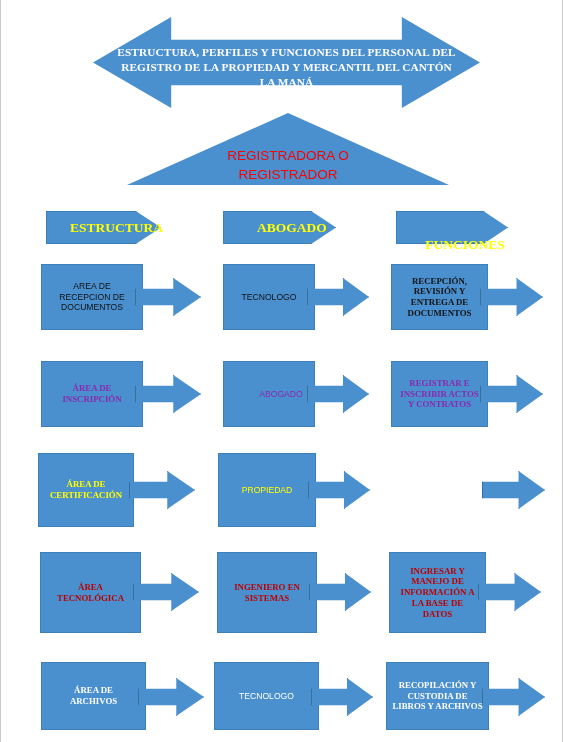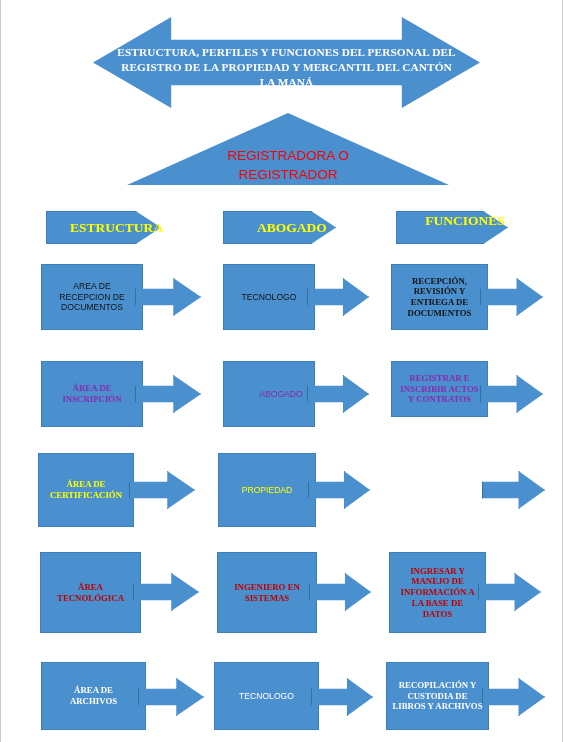--- a/index.html
+++ b/index.html
@@ -143,21 +143,21 @@
   <div id="registrar-text">REGISTRADORA O
 REGISTRADOR</div>
 
   <div class="shape col-header" style="left:45px;  top:211px; width:115px;"></div>
   <div class="col-header-label" style="left:45px; top:211px; width:92px;">ESTRUCTURA</div>
 
   <div class="shape col-header" style="left:222px; top:211px; width:113px;"></div>
   <div class="col-header-label" style="left:222px; top:211px; width:90px;">ABOGADO</div>
 
   <div class="shape col-header" style="left:395px; top:211px; width:112px;"></div>
-  <div class="col-header-label" style="left:395px; top:204px; width:90px;">FUNCIONES</div>
+  <div class="col-header-label" style="left:395px; top:228px; width:90px;">FUNCIONES</div>
 
   <div class="shape rect-box fill-blue cell-text t-sans" style="left:40px; top:264px; width:102px; height:66px; color:#131313; font-size:8.6px;">AREA DE
 RECEPCION DE
 DOCUMENTOS</div>
   <div class="shape conn-arrow arrow-shape" style="left:134px; top:278px; width:66px; height:38px;"></div>
 
   <div class="shape rect-box fill-blue cell-text t-sans" style="left:222px; top:264px; width:92px; height:66px; color:#131313; font-size:8.6px;">TECNOLOGO</div>
   <div class="shape conn-arrow arrow-shape" style="left:306px; top:278px; width:62px; height:38px;"></div>
 
   <div class="shape rect-box fill-blue cell-text t-serif-bold" style="left:390px; top:264px; width:97px; height:66px; color:#131313; font-size:8.8px;">RECEPCIÓN,
@@ -166,21 +166,21 @@
 DOCUMENTOS</div>
   <div class="shape conn-arrow arrow-shape" style="left:479px; top:278px; width:63px; height:38px;"></div>
 
   <div class="shape rect-box fill-blue cell-text t-serif-bold" style="left:40px; top:361px; width:102px; height:66px; color:#8b2ab0; font-size:8.8px;">ÁREA DE
 INSCRIPCIÓN</div>
   <div class="shape conn-arrow arrow-shape" style="left:134px; top:375px; width:66px; height:38px;"></div>
 
   <div class="shape rect-box fill-blue cell-text t-sans" style="left:222px; top:361px; width:92px; height:66px; color:#8b2ab0; font-size:8.6px;padding-left:28px;">ABOGADO</div>
   <div class="shape conn-arrow arrow-shape" style="left:306px; top:375px; width:62px; height:38px;"></div>
 
-  <div class="shape rect-box fill-blue cell-text t-serif-bold" style="left:390px; top:361px; width:97px; height:56px; color:#8b2ab0; font-size:8.8px;">REGISTRAR E
+  <div class="shape rect-box fill-blue cell-text t-serif-bold" style="left:390px; top:361px; width:97px; height:66px; color:#8b2ab0; font-size:8.8px;">REGISTRAR E
 INSCRIBIR ACTOS
 Y CONTRATOS</div>
   <div class="shape conn-arrow arrow-shape" style="left:479px; top:375px; width:63px; height:38px;"></div>
 
   <div class="shape rect-box fill-blue cell-text t-serif-bold" style="left:37px; top:453px; width:96px; height:74px; color:#ffff00; font-size:8.8px;">ÁREA DE
 CERTIFICACIÓN</div>
   <div class="shape conn-arrow arrow-shape" style="left:128px; top:471px; width:66px; height:38px;"></div>
 
   <div class="shape rect-box fill-blue cell-text t-sans" style="left:217px; top:453px; width:98px; height:74px; color:#ffff00; font-size:8.6px;">PROPIEDAD</div>
   <div class="shape conn-arrow arrow-shape" style="left:307px; top:471px; width:62px; height:38px;"></div>

